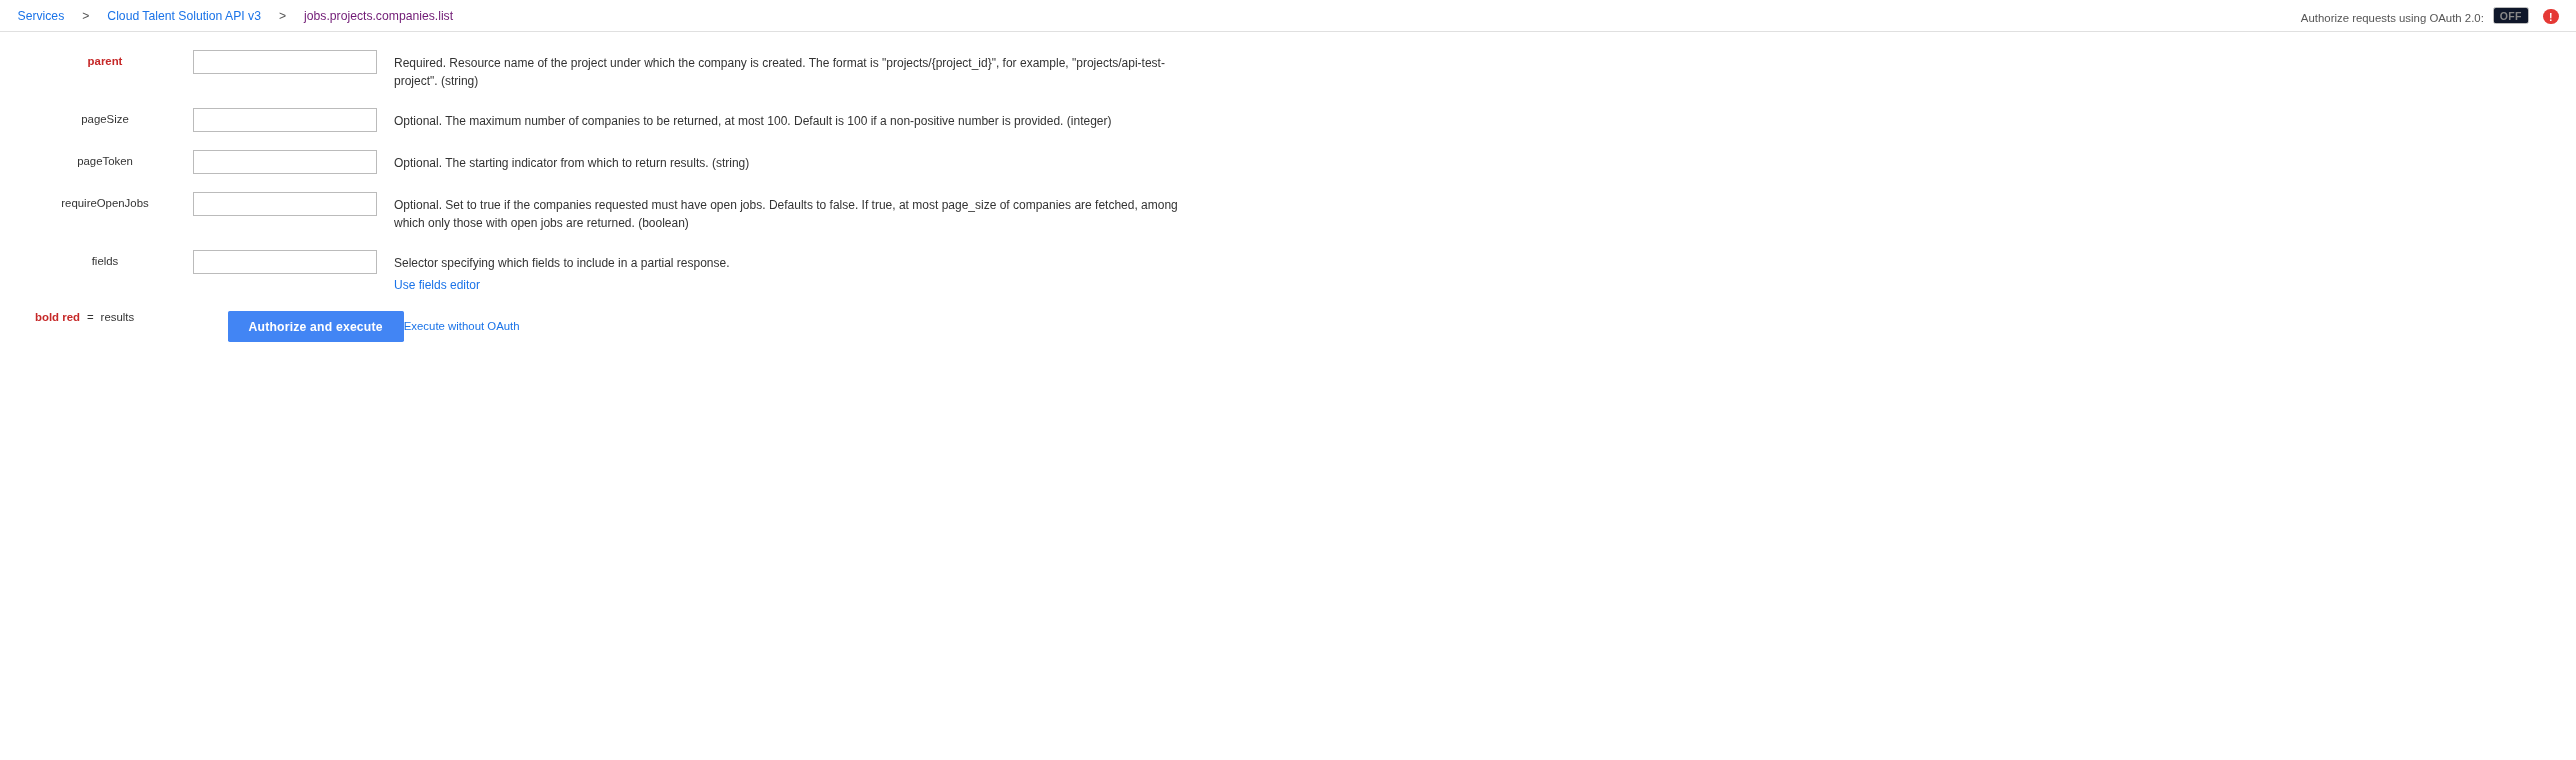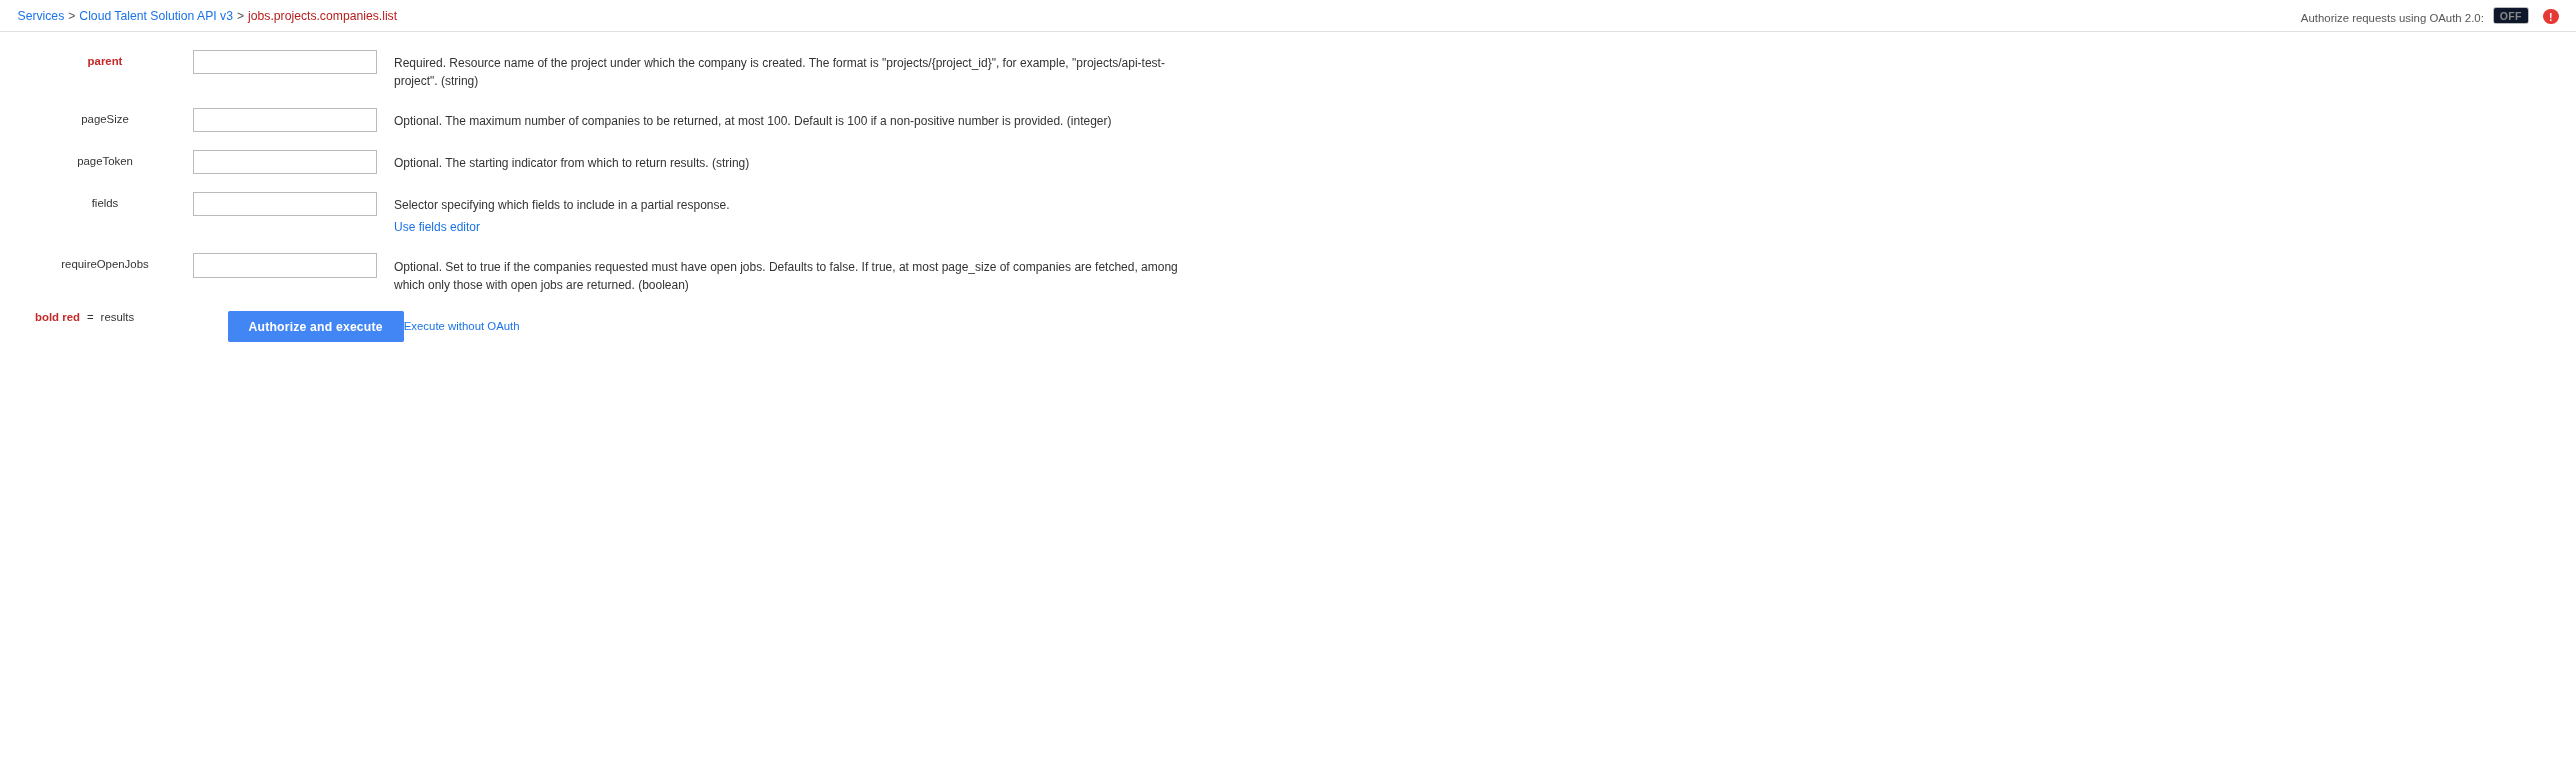--- a/index.html
+++ b/index.html
@@ -14,29 +14,29 @@
       display: flex;
       align-items: center;
       justify-content: space-between;
       padding: 7px 17.5px;
       border-bottom: 0.9px solid #e0e0e0;
       background: #fff;
     }
     .breadcrumb {
       display: flex;
       align-items: center;
-      gap: 4px;
+      gap: 18px;
       font-size: 12.2px;
     }
     .breadcrumb a {
       color: #1a73e8;
       text-decoration: none;
     }
     .breadcrumb .sep { color: #555; }
-    .breadcrumb .current { color: #b91c1c; }
+    .breadcrumb .current { color: #701a75; }
     .oauth-section {
       display: flex;
       align-items: flex-end;
       gap: 8.7px;
       font-size: 11.4px;
       color: #555;
     }
     .oauth-toggle {
       display: flex;
       align-items: center;
@@ -201,39 +201,39 @@
       <span>pageToken</span>
     </div>
     <div class="form-input-col">
       <input type="text" value="" style="">
     </div>
     <div class="form-desc">Optional. The starting indicator from which to return results. (string)</div>
   </div>
 
   <div class="form-row">
     <div class="form-label">
+      <span>requireOpenJobs</span>
+    </div>
+    <div class="form-input-col">
+      <input type="text" value="" style="">
+    </div>
+    <div class="form-desc">Optional. Set to true if the companies requested must have open jobs. Defaults to false. If true, at most page_size of companies are fetched, among which only those with open jobs are returned. (boolean)</div>
+  </div>
+
+  <div class="form-row">
+    <div class="form-label">
       <span>fields</span>
     </div>
     <div class="form-input-col">
       <input type="text" value="" style="">
     </div>
     <div class="form-desc">
       <span>Selector specifying which fields to include in a partial response.</span>
       <a href="#">Use fields editor</a>
     </div>
-  </div>
-
-  <div class="form-row">
-    <div class="form-label">
-      <span>requireOpenJobs</span>
-    </div>
-    <div class="form-input-col">
-      <input type="text" value="" style="">
-    </div>
-    <div class="form-desc">Optional. Set to true if the companies requested must have open jobs. Defaults to false. If true, at most page_size of companies are fetched, among which only those with open jobs are returned. (boolean)</div>
   </div>
 
   <div class="form-row" style="align-items:flex-start;">
     <div class="legend-col">
       <div class="legend-row">
         <span class="legend-bold-red">bold red</span>
         <span class="legend-text">=</span>
         <span class="legend-text">results</span>
       </div>
     </div>

